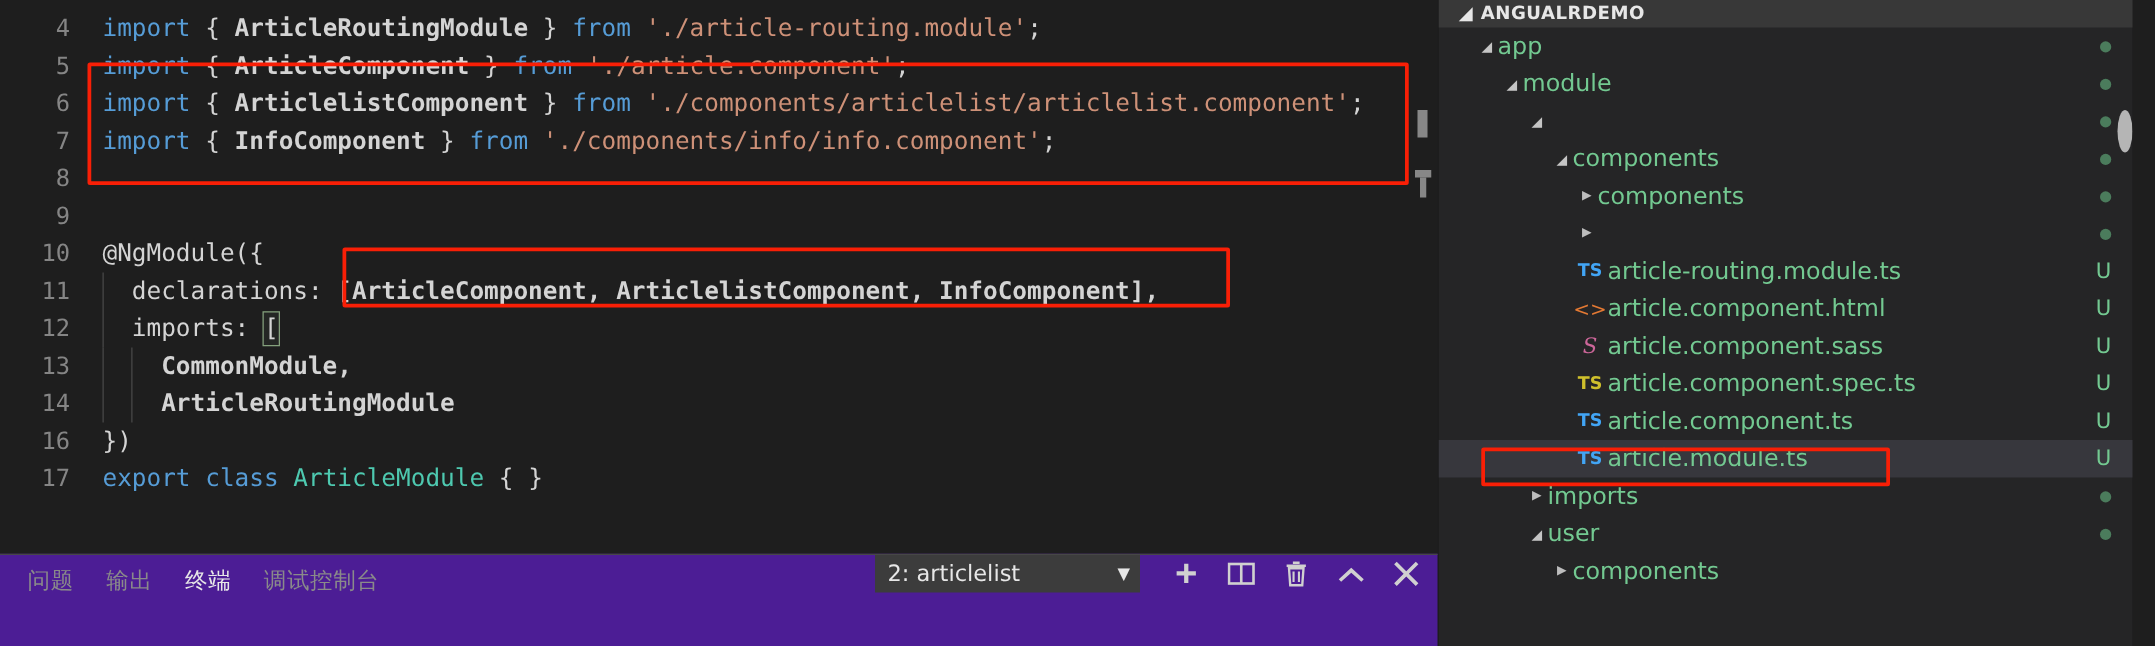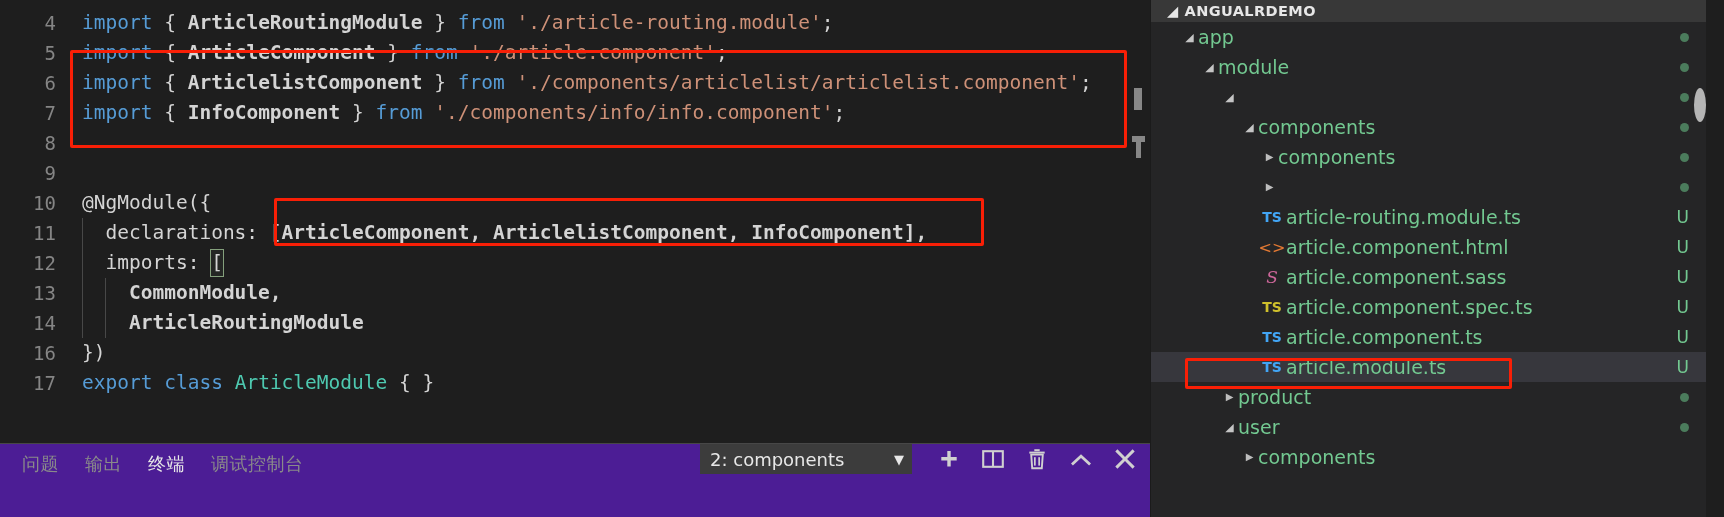--- a/index.html
+++ b/index.html
@@ -266,21 +266,21 @@
         </div>
         <div class="tree-row selected" style="padding-left: 90px;">
           <span class="tree-twist"></span>
           <span class="tree-icon ic-ts">TS</span>
           <span class="tree-label">article.module.ts</span>
           <span class="tree-badge">U</span>
         </div>
         <div class="tree-row" style="padding-left: 70px;">
           <span class="tree-twist" style="color: rgb(189, 189, 189); font-size: 10px;">▶</span>
           <span class="tree-icon" style="width: 0px; flex-basis: 0px;"></span>
-          <span class="tree-label">product</span>
+          <span class="tree-label">imports</span>
           <span class="tree-badge">
             <span class="dot"></span>
           </span>
         </div>
         <div class="tree-row" style="padding-left: 70px;">
           <span class="tree-twist">◢</span>
           <span class="tree-icon" style="width: 0px; flex-basis: 0px;"></span>
           <span class="tree-label">user</span>
           <span class="tree-badge">
             <span class="dot"></span>
@@ -301,21 +301,21 @@
   <div id="panel">
     <div id="panel-tabs">
         <span class="ptab">问题</span>
         <span class="ptab">输出</span>
         <span class="ptab active">终端</span>
         <span class="ptab">调试控制台</span>
       </div>
   </div>
 
   <div id="term-select">
-    <span class="sel-label">2: components</span>
+    <span class="sel-label">2: articlelist</span>
     <span class="sel-caret">▼</span>
   </div>
 
   <div class="ptool" style="left:932px;">
     <span>
       <svg width="22" height="22" viewBox="0 0 22 22">
           <path d="M9.3 3h3.4v6h6v3.4h-6v6H9.3v-6h-6V9h6z" fill="#d0d0d0"></path>
         </svg>
     </span>
   </div>

